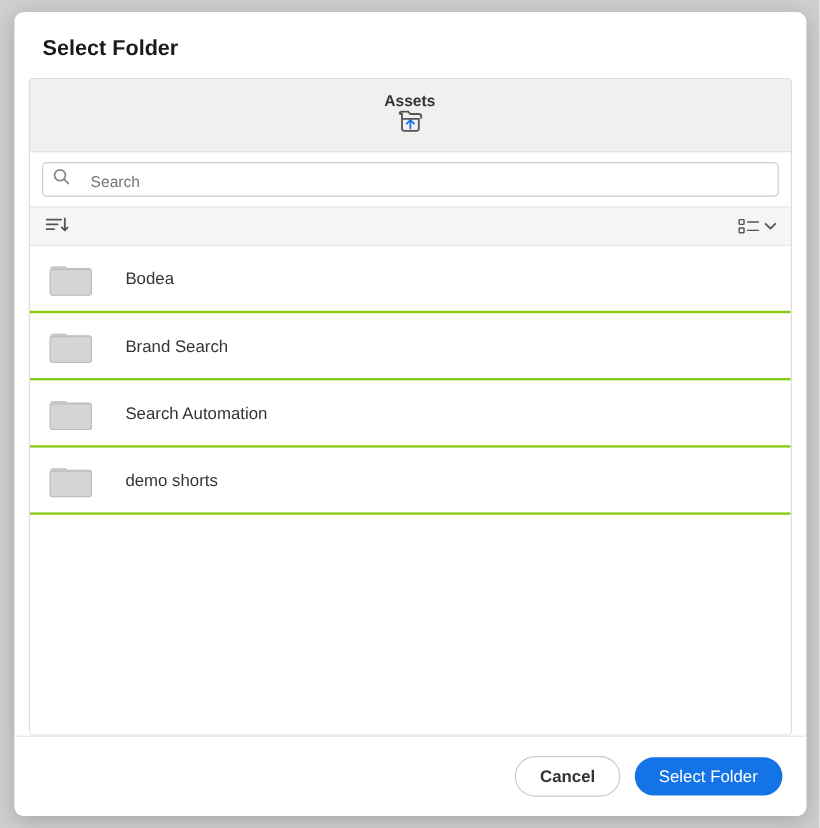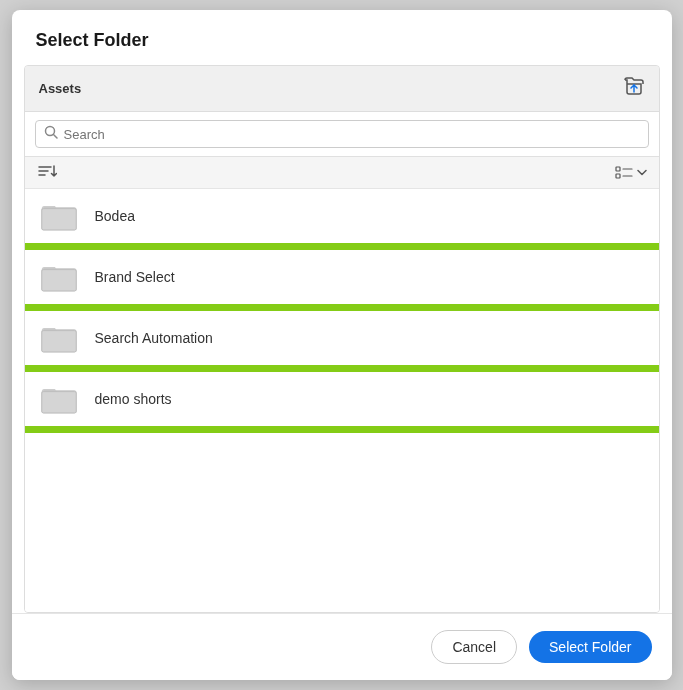--- a/index.html
+++ b/index.html
@@ -56,20 +56,21 @@
       border: 1px solid #ddd;
     }
 
     .panel-header {
       background: #f0f0f0;
       padding: 10px 14px;
       display: flex;
       justify-content: space-between;
       align-items: center;
       border-bottom: 1px solid #ddd;
+      flex-direction: column;
     }
 
     .panel-title {
       font-size: 13px;
       font-weight: 600;
       color: #333;
     }
 
     .panel-icon {
       font-size: 18px;
@@ -77,26 +78,26 @@
     }
 
     .search-bar {
       padding: 8px 10px;
       background: #fff;
       border-bottom: 1px solid #e0e0e0;
     }
 
     .search-input-wrapper {
       display: flex;
-      align-items: center;
+      align-items: flex-end;
       border: 1px solid #ccc;
       border-radius: 4px;
       background: #fff;
       padding: 4px 8px;
-      gap: 6px;
+      gap: 18px;
     }
 
     .search-icon-svg {
       color: #888;
       flex-shrink: 0;
     }
 
     .search-input {
       border: none;
       outline: none;
@@ -146,23 +147,23 @@
 
     .folder-list::-webkit-scrollbar-thumb {
       background: #bbb;
       border-radius: 2px;
     }
 
     .folder-item {
       display: flex;
       align-items: center;
       padding: 12px 16px;
-      border-bottom: 7px solid #84cc16;
-      cursor: pointer;
-      gap: 18px;
+      border-bottom: 2px solid #84cc16;
+      cursor: pointer;
+      gap: 28px;
     }
 
     .folder-icon {
       width: 36px;
       height: 30px;
       flex-shrink: 0;
     }
 
     .folder-name {
       font-size: 14px;
@@ -181,20 +182,21 @@
 
     .btn-cancel {
       padding: 8px 20px;
       border: 1px solid #ccc;
       border-radius: 20px;
       background: #fff;
       font-size: 14px;
       color: #333;
       cursor: pointer;
       font-family: inherit;
+      font-weight: bold;
     }
 
     .btn-select {
       padding: 8px 20px;
       border: none;
       border-radius: 20px;
       background: #1473e6;
       font-size: 14px;
       color: #fff;
       cursor: pointer;
@@ -270,21 +272,21 @@
       </svg>
       <span class="folder-name">Bodea</span>
     </div>
           <div class="folder-item">
       <svg class="folder-icon" viewBox="0 0 44 36" fill="none" xmlns="http://www.w3.org/2000/svg">
         <rect x="1" y="8" width="42" height="27" rx="2" fill="#d0d0d0" stroke="#bbb" stroke-width="1"></rect>
         <path d="M1 8 C1 6.9 1.9 6 3 6 H17 L20 10 H41 C42.1 10 43 10.9 43 12 V35" fill="#d0d0d0"></path>
         <path d="M3 6 H17 L20 10 H3 Z" fill="#c8c8c8"></path>
         <rect x="1" y="9" width="42" height="26" rx="2" fill="#d5d5d5" stroke="#bbb" stroke-width="1"></rect>
       </svg>
-      <span class="folder-name">Brand Select</span>
+      <span class="folder-name">Brand Search</span>
     </div>
           <div class="folder-item">
       <svg class="folder-icon" viewBox="0 0 44 36" fill="none" xmlns="http://www.w3.org/2000/svg">
         <rect x="1" y="8" width="42" height="27" rx="2" fill="#d0d0d0" stroke="#bbb" stroke-width="1"></rect>
         <path d="M1 8 C1 6.9 1.9 6 3 6 H17 L20 10 H41 C42.1 10 43 10.9 43 12 V35" fill="#d0d0d0"></path>
         <path d="M3 6 H17 L20 10 H3 Z" fill="#c8c8c8"></path>
         <rect x="1" y="9" width="42" height="26" rx="2" fill="#d5d5d5" stroke="#bbb" stroke-width="1"></rect>
       </svg>
       <span class="folder-name">Search Automation</span>
     </div>

